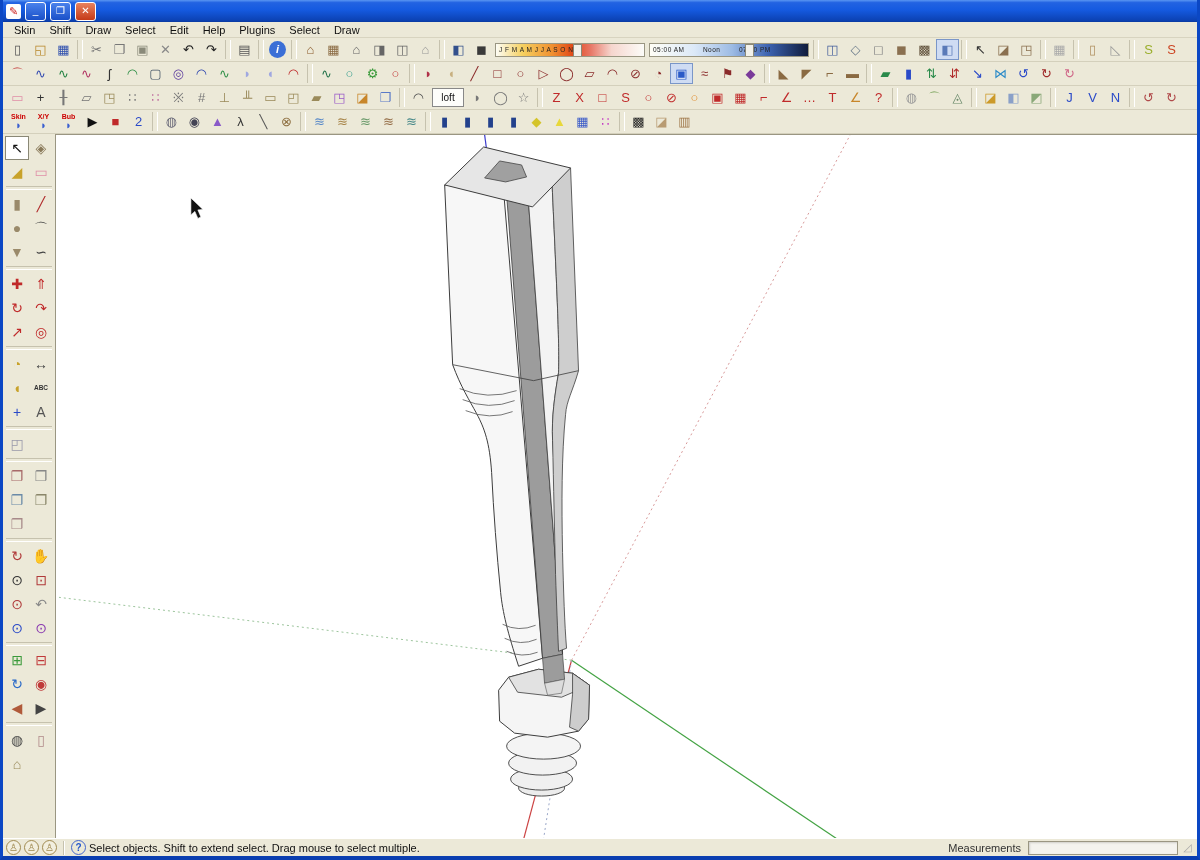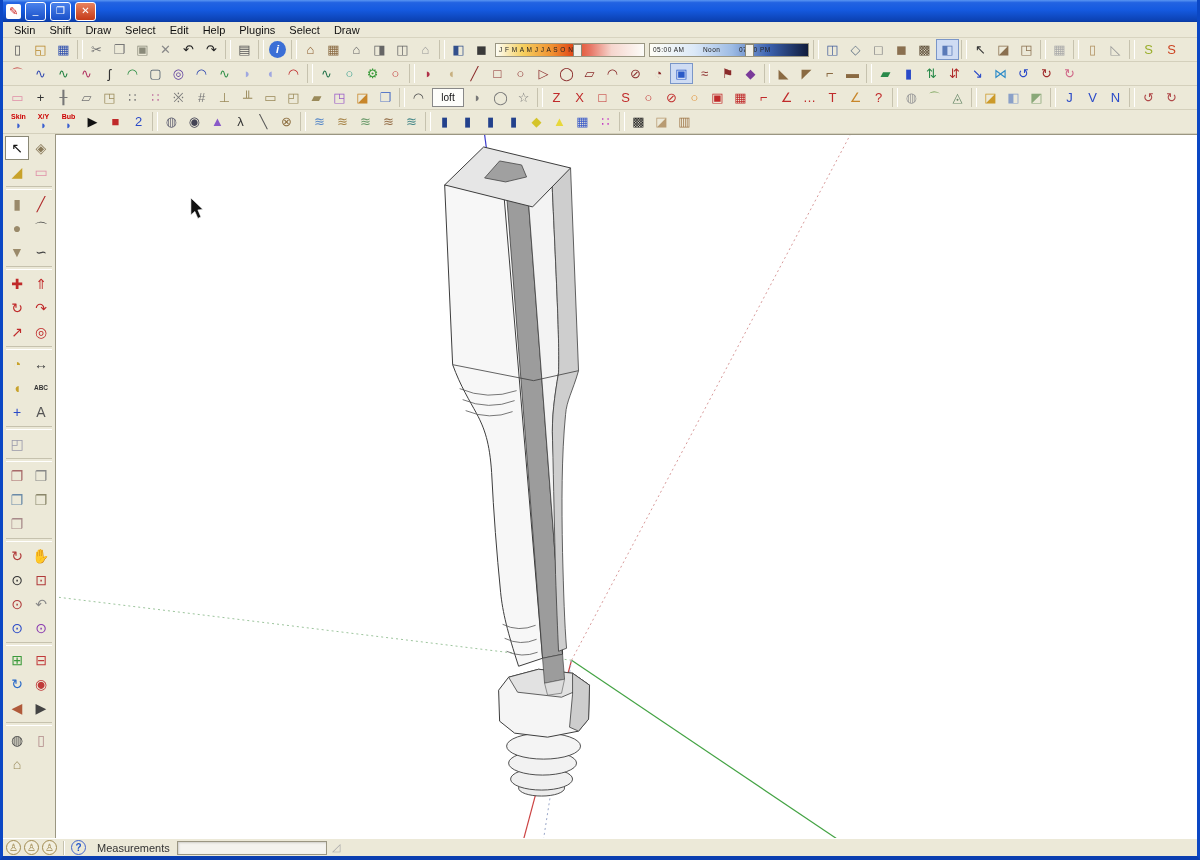--- a/index.html
+++ b/index.html
@@ -393,18 +393,19 @@
   </div>
 
   <div class="statusbar">
     <span style="display:inline-flex;gap:3px;">
         <span class="st-icon" title="status-badge-1" style="color: rgb(160, 138, 80);">♙</span>
         <span class="st-icon" title="status-badge-2" style="color: rgb(160, 138, 80);">♙</span>
         <span class="st-icon" title="status-badge-3" style="color: rgb(160, 138, 80);">♙</span>
       </span>
     <span class="st-sep"></span>
     <span class="st-help">?</span>
+    <span class="st-text">Select objects. Shift to extend select. Drag mouse to select multiple.</span>
     <span class="st-meas-label">Measurements</span>
     <input class="st-meas-input" value="" style="">
     <span class="st-grip">◿</span>
   </div>
 
 </div>
 
 </body></html>

